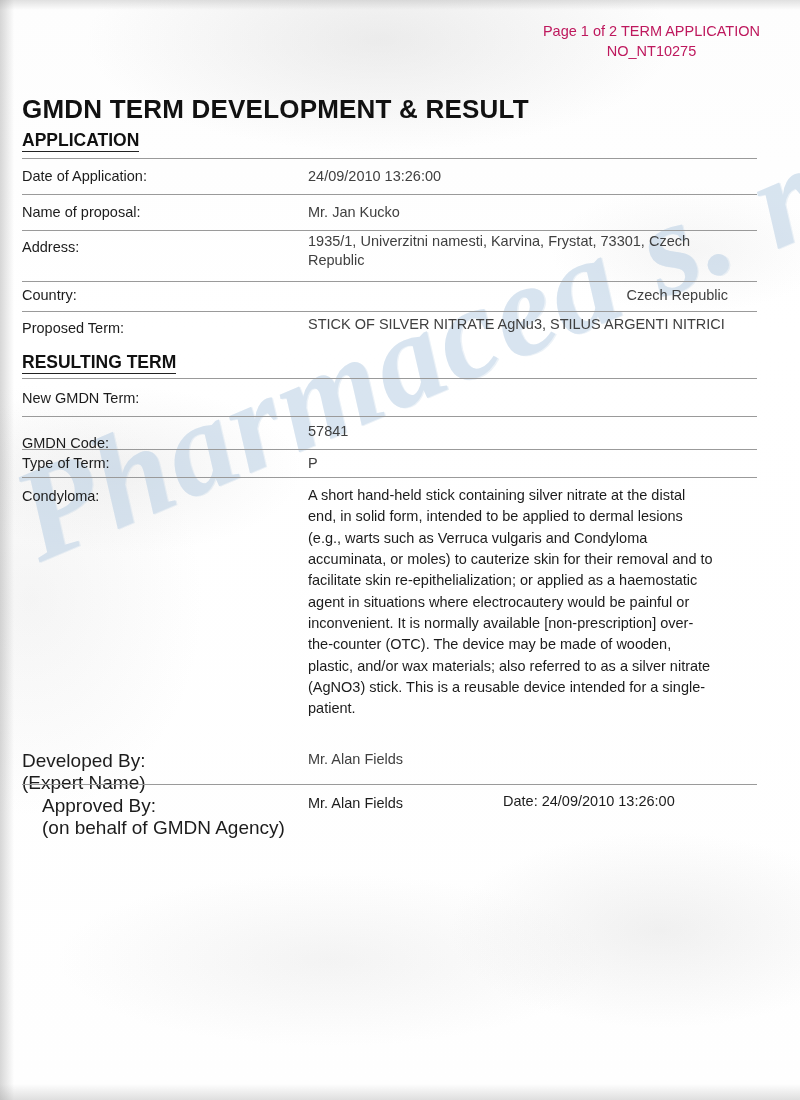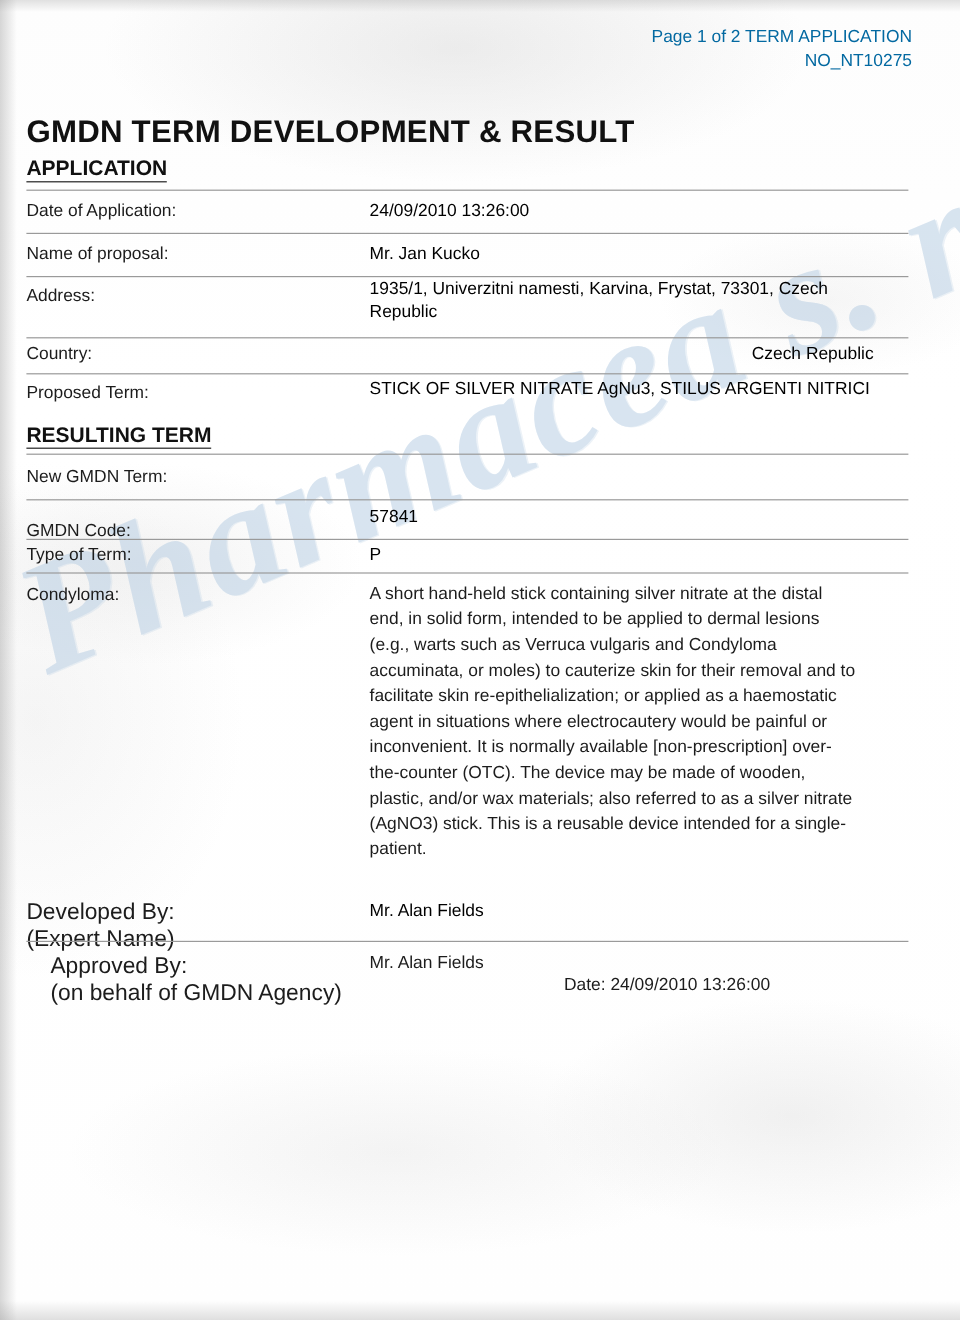--- a/index.html
+++ b/index.html
@@ -75,24 +75,24 @@
   .content {
     position: absolute;
     inset: 0;
     z-index: 5;
   }
 
   .page-header {
     position: absolute;
     top: 22px;
     right: 40px;
-    text-align: right;
+    text-align: center;
     font-size: 14.5px;
     line-height: 1.35;
-    color: #0369a1;
+    color: #be185d;
   }
 
   .doc-title {
     position: absolute;
     top: 94px;
     left: 22px;
     font-size: 26px;
     font-weight: bold;
     letter-spacing: 0.2px;
     color: #111;
@@ -120,21 +120,21 @@
     position: absolute;
     left: 22px;
     font-size: 14.5px;
     color: #1c1c1c;
     line-height: 1.28;
   }
   .field-value {
     position: absolute;
     left: 308px;
     font-size: 14.5px;
-    color: #000000;
+    color: #404040;
     line-height: 1.33;
     width: 420px;
   }
   .field-value.wide { width: 430px; }
 
   .definition-value {
     position: absolute;
     left: 308px;
     top: 485px;
     width: 408px;
@@ -228,15 +228,15 @@
     <span class="small-sub">(Expert Name)</span>
   </div>
   <div class="field-value" style="top:750px;">Mr. Alan  Fields</div>
   <div class="rule" style="top:784px;"></div>
 
   <div class="field-label" style="top:795px;margin-left:20px;">
     <span class="small-sub">Approved By:</span>
     <span class="small-sub">(on behalf of GMDN Agency)</span>
   </div>
   <div class="approved-value" style="top:795px;">Mr. Alan  Fields</div>
-  <div class="approved-date" style="top:813px;">Date: 24/09/2010 13:26:00</div>
+  <div class="approved-date" style="top:793px;margin-left:33px;">Date: 24/09/2010 13:26:00</div>
 
 </div>
 
 </body></html>

